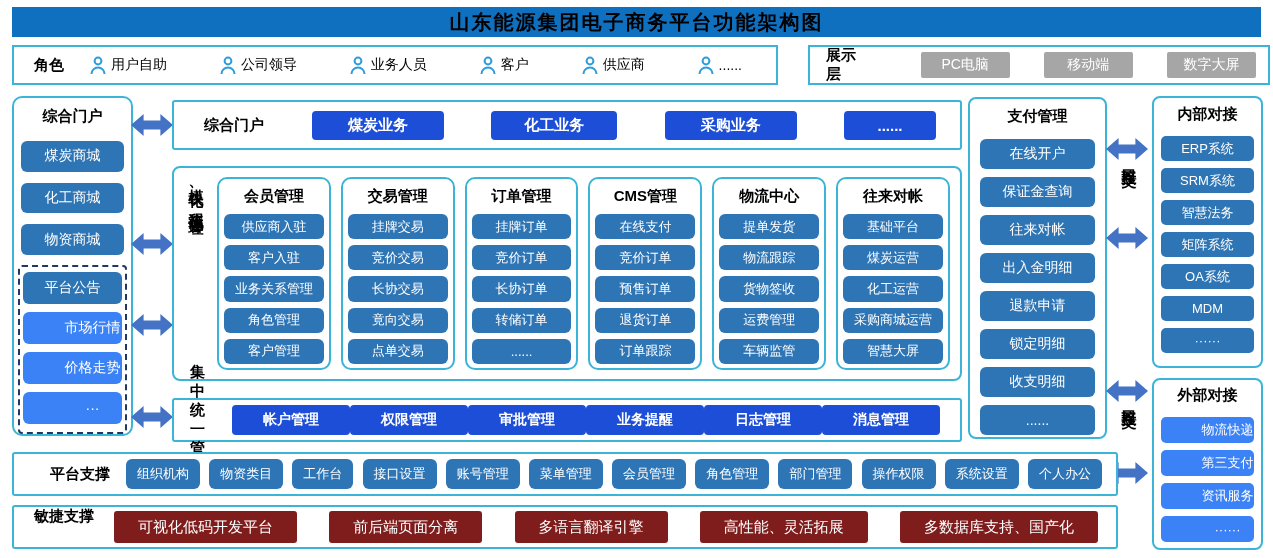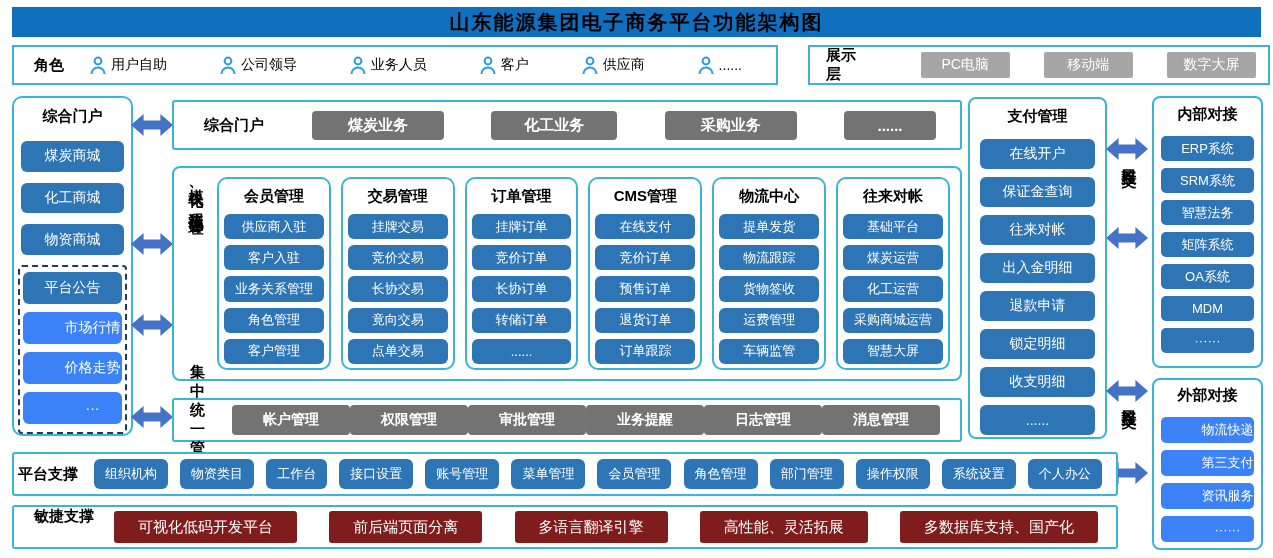--- a/index.html
+++ b/index.html
@@ -20,21 +20,21 @@
   
   .panel { border:2px solid #3BB4D8; background:#fff; }
   .rounded { border-radius:10px; }
 
   
   .btn {
     color:#fff; display:flex; align-items:center; justify-content:center;
     text-align:center; white-space:nowrap; border-radius:6px; font-size:13px;
   }
   .blue   { background:#2E75B6; }
-  .navy   { background:#737373; border-radius:4px; font-weight:bold; }
+  .navy   { background:#1d4ed8; border-radius:4px; font-weight:bold; }
   .purple { background:#3b82f6;padding-left:40px; }
   .gray   { background:#A6A6A6; border-radius:2px; }
   .bright { background:#7f1d1d; border-radius:3px; }
 
   
   .roles-box {
     left:12px; top:45px; width:766px; height:40px;
     display:flex; align-items:center; padding:0 34px 0 20px;
   }
   .roles-label { font-weight:bold; font-size:15px; margin-right:26px; }
@@ -123,21 +123,21 @@
   .internal-col .btn { width:93px; height:25px; font-size:13px; border-radius:5px; margin-top:7px; }
   .external-col {
     left:1152px; top:378px; width:111px; height:172px; border-radius:8px;
     display:flex; flex-direction:column; align-items:center; padding-top:6px;
   }
   .external-col .btn { width:93px; height:26px; font-size:13px; border-radius:5px; margin-top:7px; }
 
   
   .platform-row {
     left:12px; top:452px; width:1106px; height:44px; border-radius:3px;
-    display:flex; align-items:center; padding:0 14px 0 4px;
+    display:flex; align-items:center; padding:0 14px 0 36px;
   }
   .platform-label { font-weight:bold; font-size:15px; margin-right:16px; }
   .platform-items { flex:1; display:flex; align-items:center; justify-content:space-between; }
   .platform-row .btn { height:30px; font-size:13px; padding:0 11px; }
 
   .agile-row {
     left:12px; top:505px; width:1106px; height:44px; border-radius:3px;
     display:flex; padding:0 18px 0 20px;
   }
   .agile-label { font-weight:bold; font-size:15px; margin-right:20px; }

